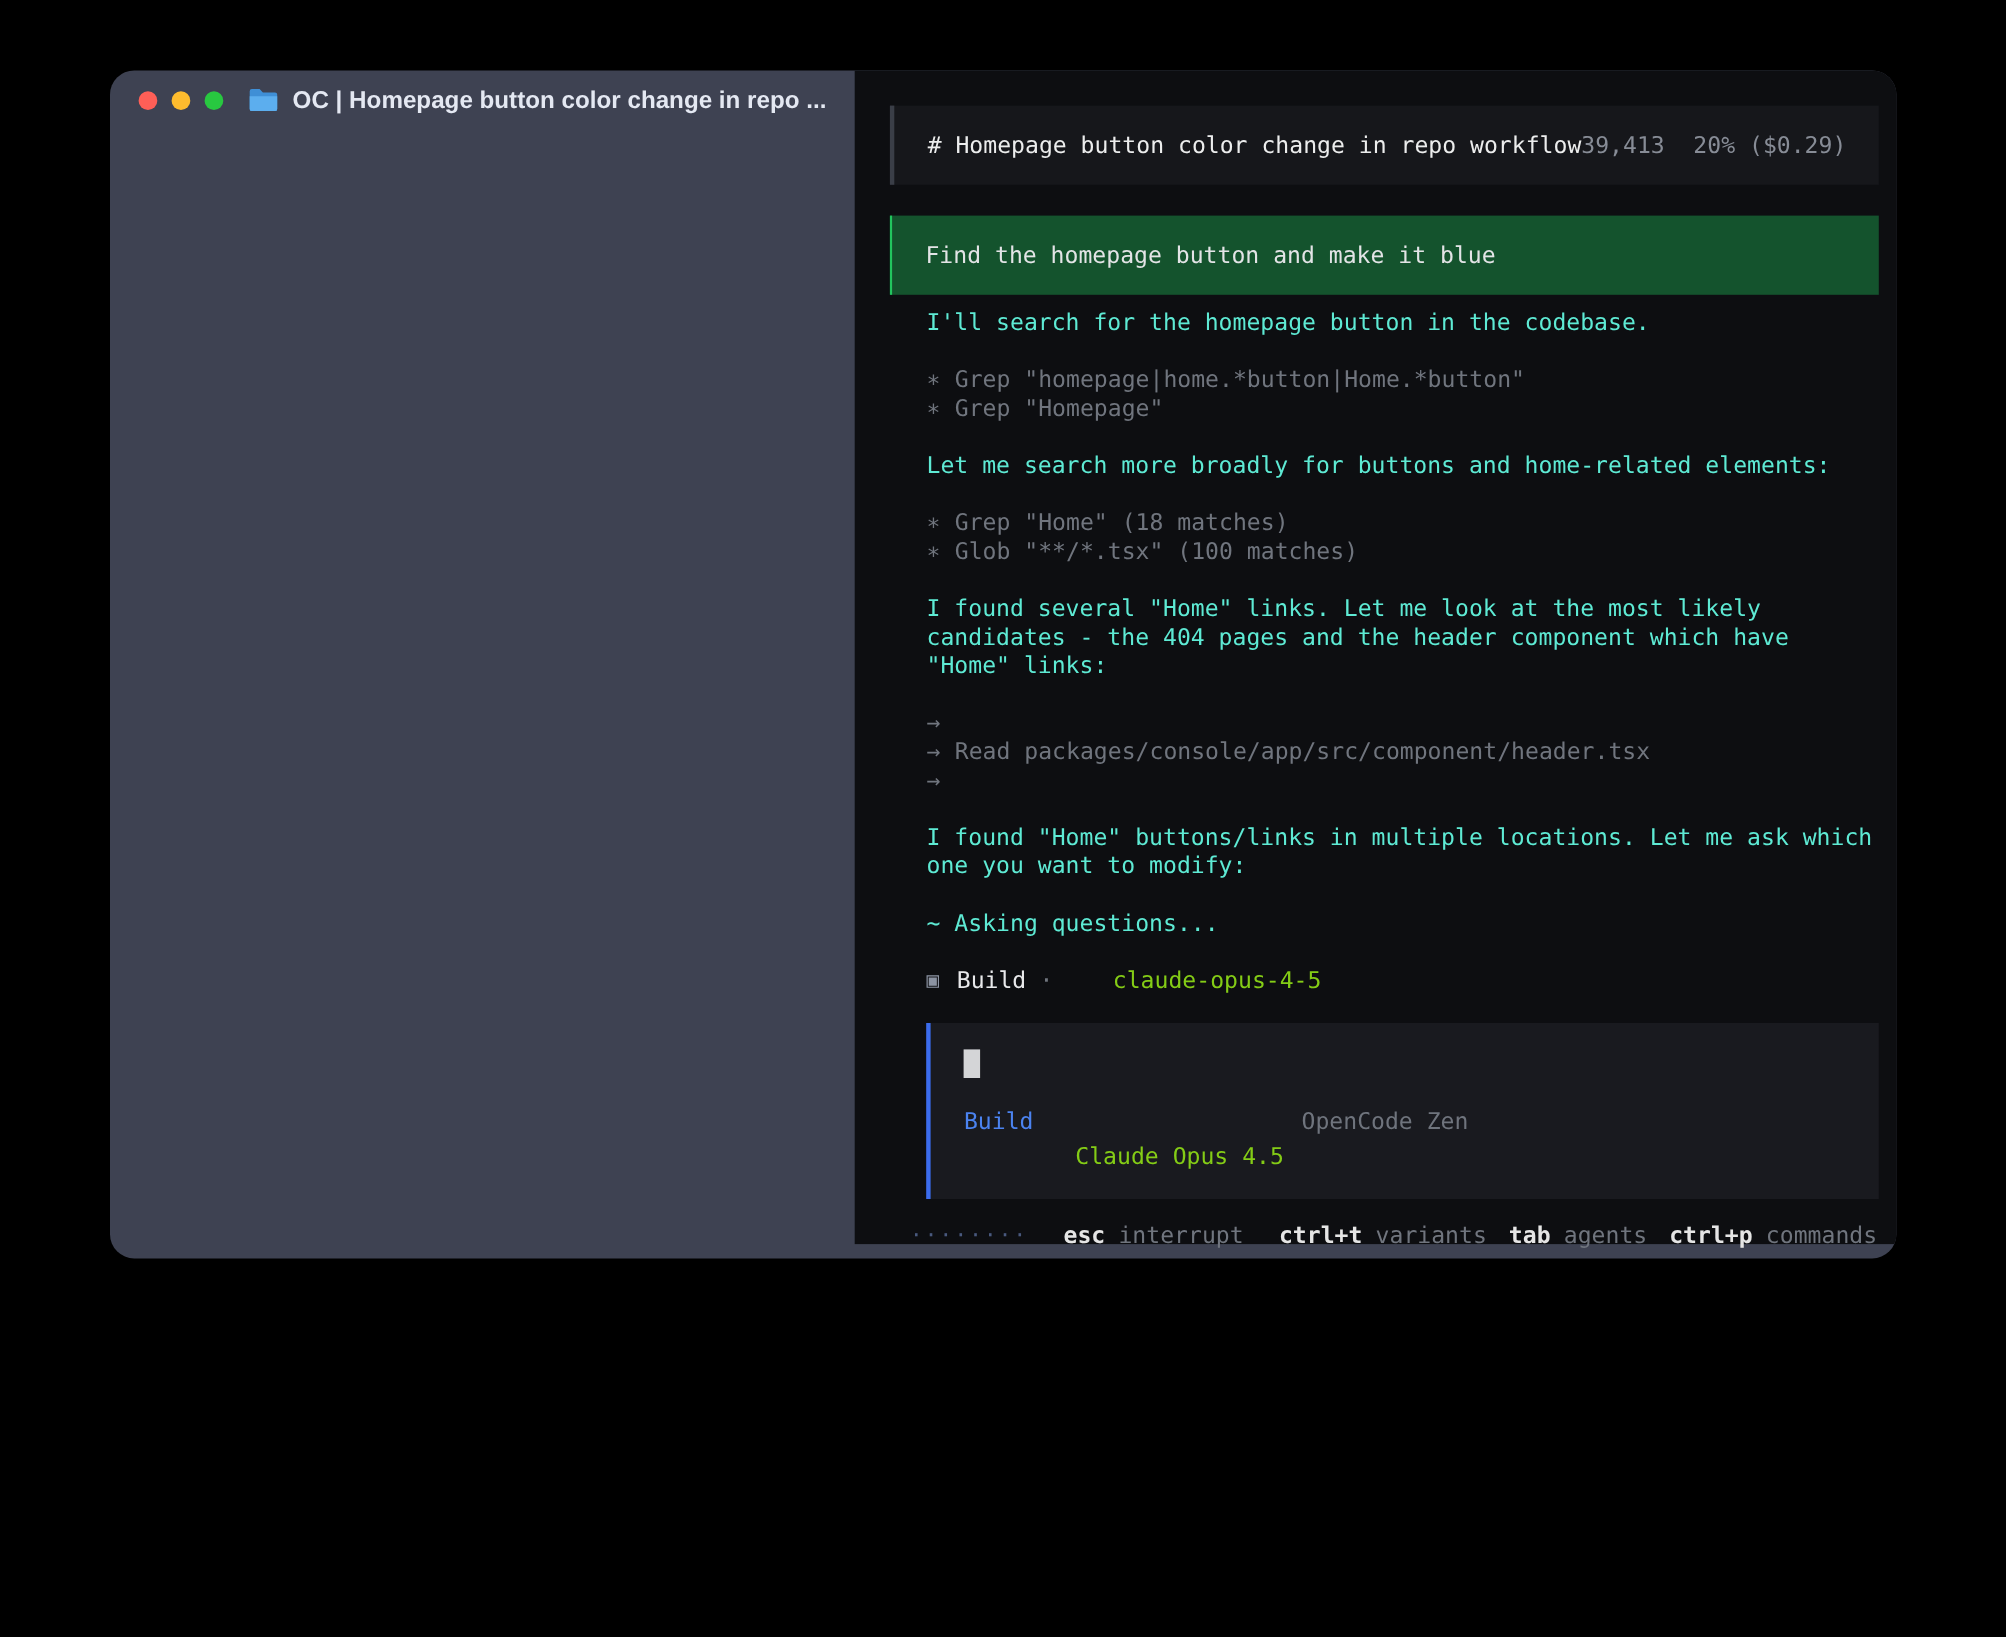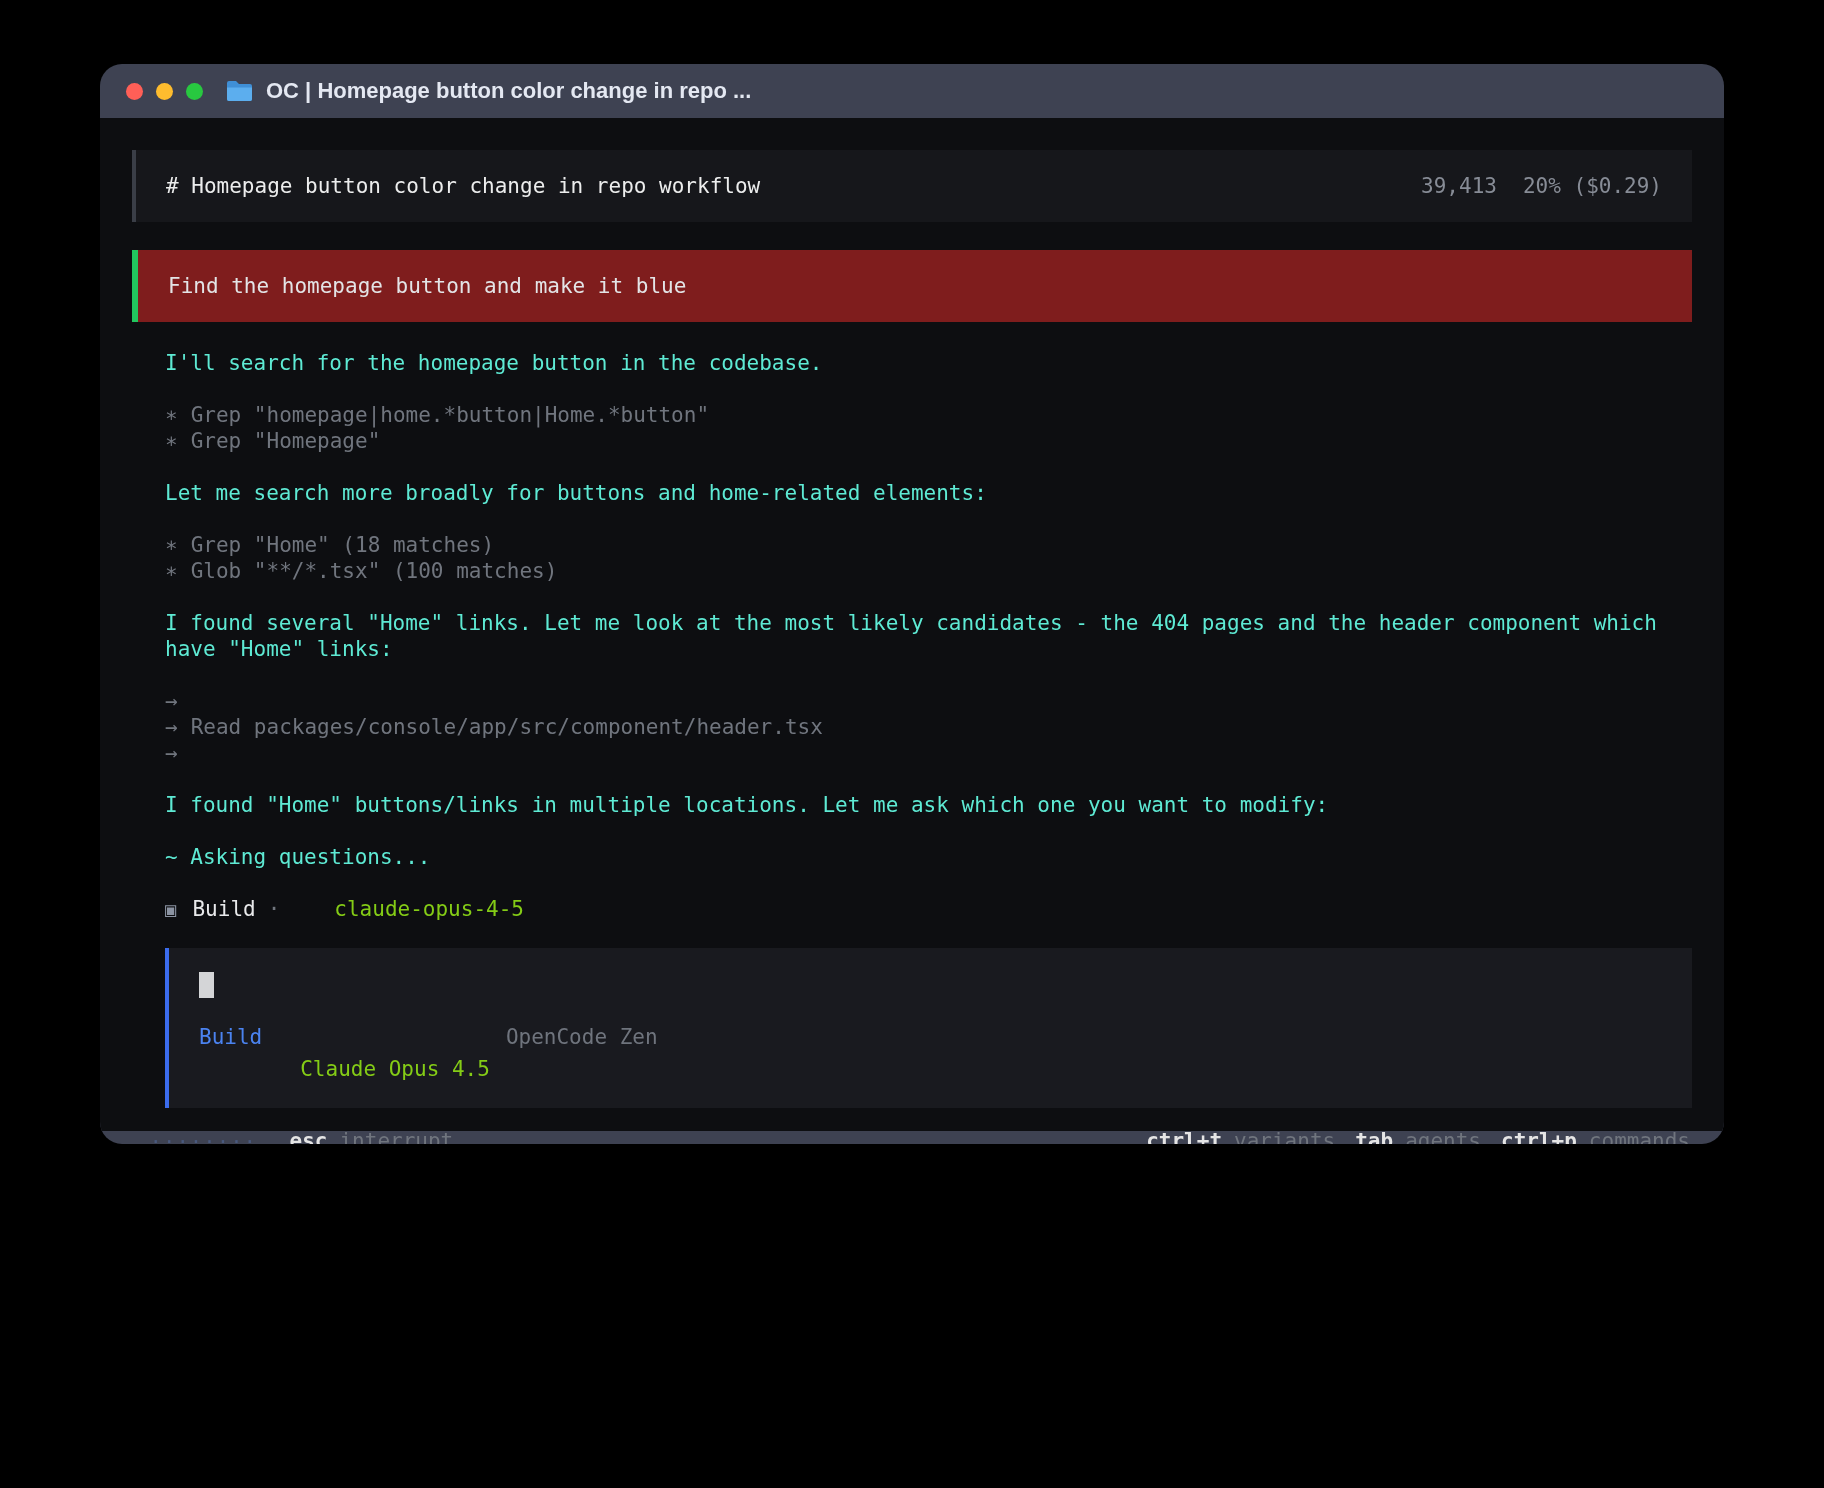--- a/index.html
+++ b/index.html
@@ -9,21 +9,21 @@
     font-family:"DejaVu Sans Mono", monospace;
     position:relative;
     overflow:hidden;
   }
   .window{
     position:absolute;left:100px;top:64px;
     width:1624px;height:1080px;
     background:#3e4252;
     border-radius:22px;
     box-sizing:border-box;
-    display:flex;flex-direction:column;
+    display:flex;flex-direction:row;
     overflow:hidden;
   }
   .titlebar{
     height:54px;flex:0 0 auto;
     display:flex;align-items:center;
     padding:0 26px;
   }
   .lights{display:flex;gap:13px;align-items:center;}
   .light{width:17px;height:17px;border-radius:50%;}
   .light.red{background:#ff5f57;}
@@ -56,23 +56,23 @@
     box-sizing:border-box;
   }
   .header-block{
     display:flex;justify-content:space-between;align-items:center;
     margin-bottom:28px;
   }
   .header-title{font-weight:400;color:#eceded;white-space:pre;}
   .header-stats{color:#878c96;display:flex;gap:26px;white-space:pre;}
 
   .user-block{
-    border-left:6px solid #22c55e;
-    background:#7f1d1d;
-    margin-bottom:28px;
+    border-left:2px solid #22c55e;
+    background:#14532d;
+    margin-bottom:12px;
   }
 
   .convo{padding-left:33px;}
   .convo > *{margin:0 0 26px 0;}
   .para{color:#5eead4;}
   .tool-group .line{display:flex;}
   .muted{color:#70757e;}
   .prefix{margin-right:13px;color:#70757e;flex:0 0 auto;}
 
   .agent-row{display:flex;align-items:center;}

